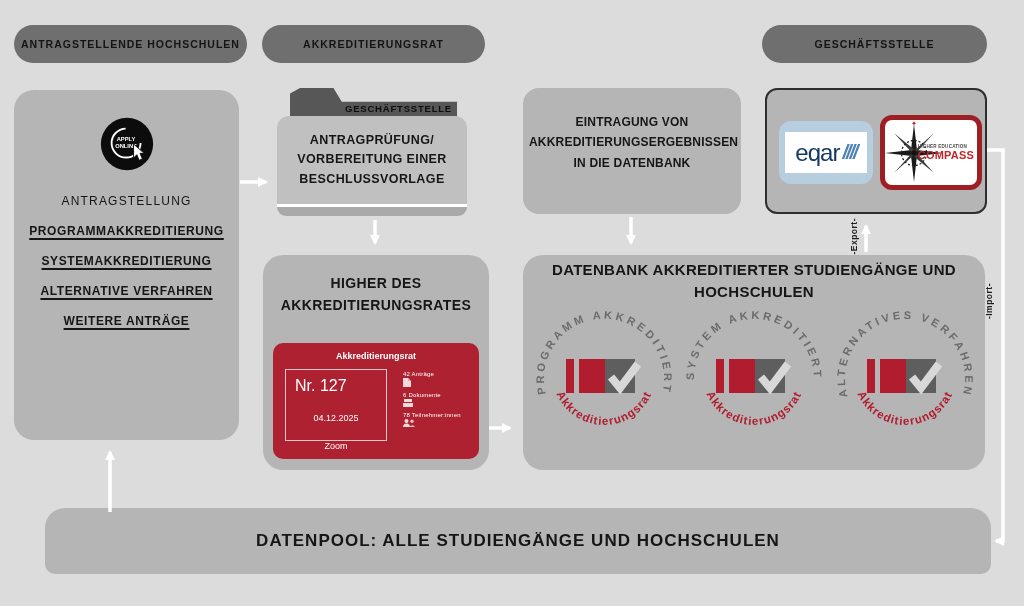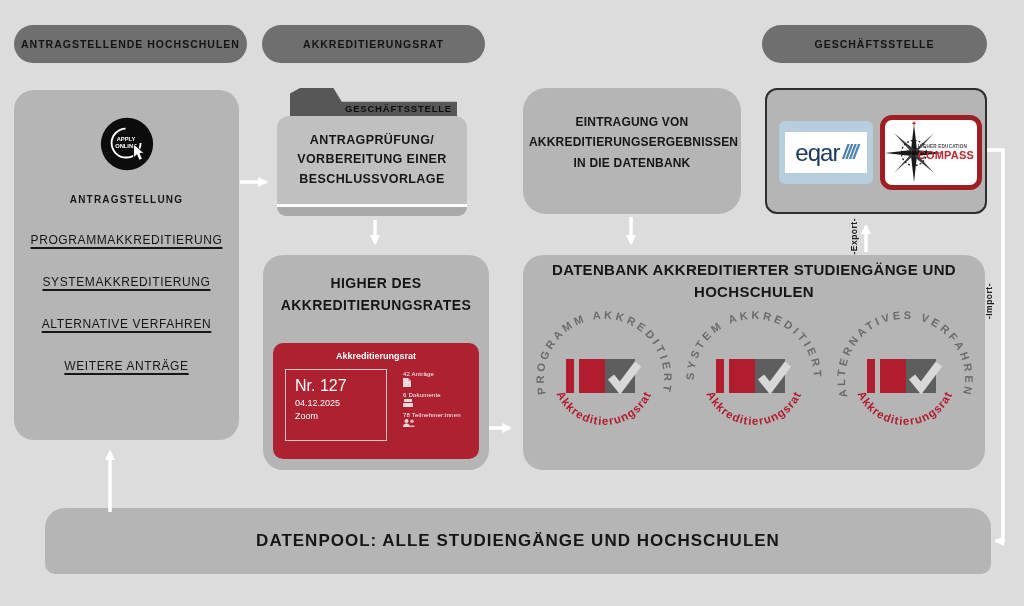--- a/index.html
+++ b/index.html
@@ -16,23 +16,23 @@
     background:var(--lane-pill,#6f6f6f);
     display:flex;align-items:center;justify-content:center;
     font-size:10.5px;font-weight:700;letter-spacing:1px;color:#141414;
   }
   
   .gbox{position:absolute;background:var(--box-gray,#b5b5b5);border-radius:20px;}
   .heading{font-weight:700;text-align:center;letter-spacing:.4px;}
   
   #col1{left:14px;top:90px;width:225px;height:350px;padding-top:26px;text-align:center;}
   .apply-wrap{width:56px;height:56px;margin:0 auto;}
-  #antrag-title{margin-top:22px;font-size:10px;font-weight:700;letter-spacing:1.2px;}
+  #antrag-title{margin-top:22px;font-size:12px;font-weight:400;letter-spacing:1.2px;}
   .link-item{
-    margin-top:28px;font-size:12px;font-weight:400;letter-spacing:.6px;
+    margin-top:16px;font-size:12px;font-weight:700;letter-spacing:.6px;
     text-decoration:underline;text-decoration-thickness:1.5px;text-underline-offset:3px;
   }
   
   #folder{position:absolute;left:277px;top:88px;width:190px;height:128px;}
   .folder-tab{
     position:absolute;left:13px;top:0;width:167px;height:30px;background:var(--folder-tab,#575757);
     clip-path:polygon(0 100%,0 18%,6% 0,26% 0,31% 46%,100% 46%,100% 100%);
     border-radius:6px 0 0 0;
   }
   .folder-tab-label{
@@ -53,42 +53,42 @@
   .meeting-card{
     position:absolute;left:10px;top:88px;width:206px;height:116px;
     background:var(--card-red,#ae2130);border-radius:10px;color:#fff;
   }
   .meeting-card-title{position:absolute;left:0;top:8px;width:100%;text-align:center;font-size:9px;font-weight:700;}
   .meeting-left{
     position:absolute;left:12px;top:26px;width:102px;height:72px;
     border:1px solid rgba(255,255,255,.75);padding:7px 9px;
   }
   .meeting-nr{font-size:16px;font-weight:400;}
-  .meeting-date,.meeting-mode{font-size:9px;margin-top:3px;}
+  .meeting-date,.meeting-mode{font-size:9px;margin-top:18px;text-align:center;}
   .meeting-stats{position:absolute;left:130px;top:28px;}
   .stat{margin-bottom:5px;}
   .stat-label{font-size:6px;letter-spacing:.2px;}
   .stat svg{display:block;margin-top:1px;}
   
-  #eintragung{left:523px;top:88px;width:218px;height:126px;border-radius:23px;display:flex;align-items:flex-start;justify-content:center;padding-top:24px;}
+  #eintragung{left:523px;top:88px;width:218px;height:126px;border-radius:16px;display:flex;align-items:flex-start;justify-content:center;padding-top:24px;}
   #eintragung .heading{font-size:12px;line-height:1.7;width:206px;letter-spacing:.2px;}
   #datenbank{left:523px;top:255px;width:462px;height:215px;padding-top:4px;}
   #datenbank .heading{font-size:15px;line-height:1.45;letter-spacing:.3px;}
   .seal-row{display:flex;justify-content:space-evenly;margin-top:2px;}
   .seal{width:140px;height:140px;}
   .seal-top-text{font-size:11px;font-weight:700;letter-spacing:3.2px;fill:var(--seal-gray,#6b6b6b);}
   .seal-bottom-text{font-size:11.5px;font-weight:700;letter-spacing:1px;fill:var(--seal-red,#b11c2e);}
   
   #public-box{
     position:absolute;left:765px;top:88px;width:222px;height:126px;
     background:var(--box-gray,#b5b5b5);border:2px solid #2e2e2e;border-radius:12px;
   }
   .eqar{
     position:absolute;left:12px;top:31px;width:94px;height:63px;
-    background:var(--eqar-blue-bg,#b7cede);border-radius:6px;
+    background:var(--eqar-blue-bg,#b7cede);border-radius:12px;
     display:flex;align-items:center;justify-content:center;
   }
   .eqar-inner{background:#fff;width:82px;height:41px;display:flex;align-items:center;justify-content:center;}
   .eqar-text{font-size:24px;font-weight:400;color:var(--eqar-blue-text,#173a63);letter-spacing:-1px;}
   .eqar-slashes{font-size:20px;font-weight:700;font-style:italic;color:#4d82b5;letter-spacing:-2px;margin-left:3px;}
   .compass{
     position:absolute;left:113px;top:25px;width:102px;height:75px;
     background:#fff;border:5px solid var(--compass-red,#9e1f23);border-radius:12px;overflow:hidden;
   }
   .compass svg{position:absolute;left:-4px;top:0px;}

